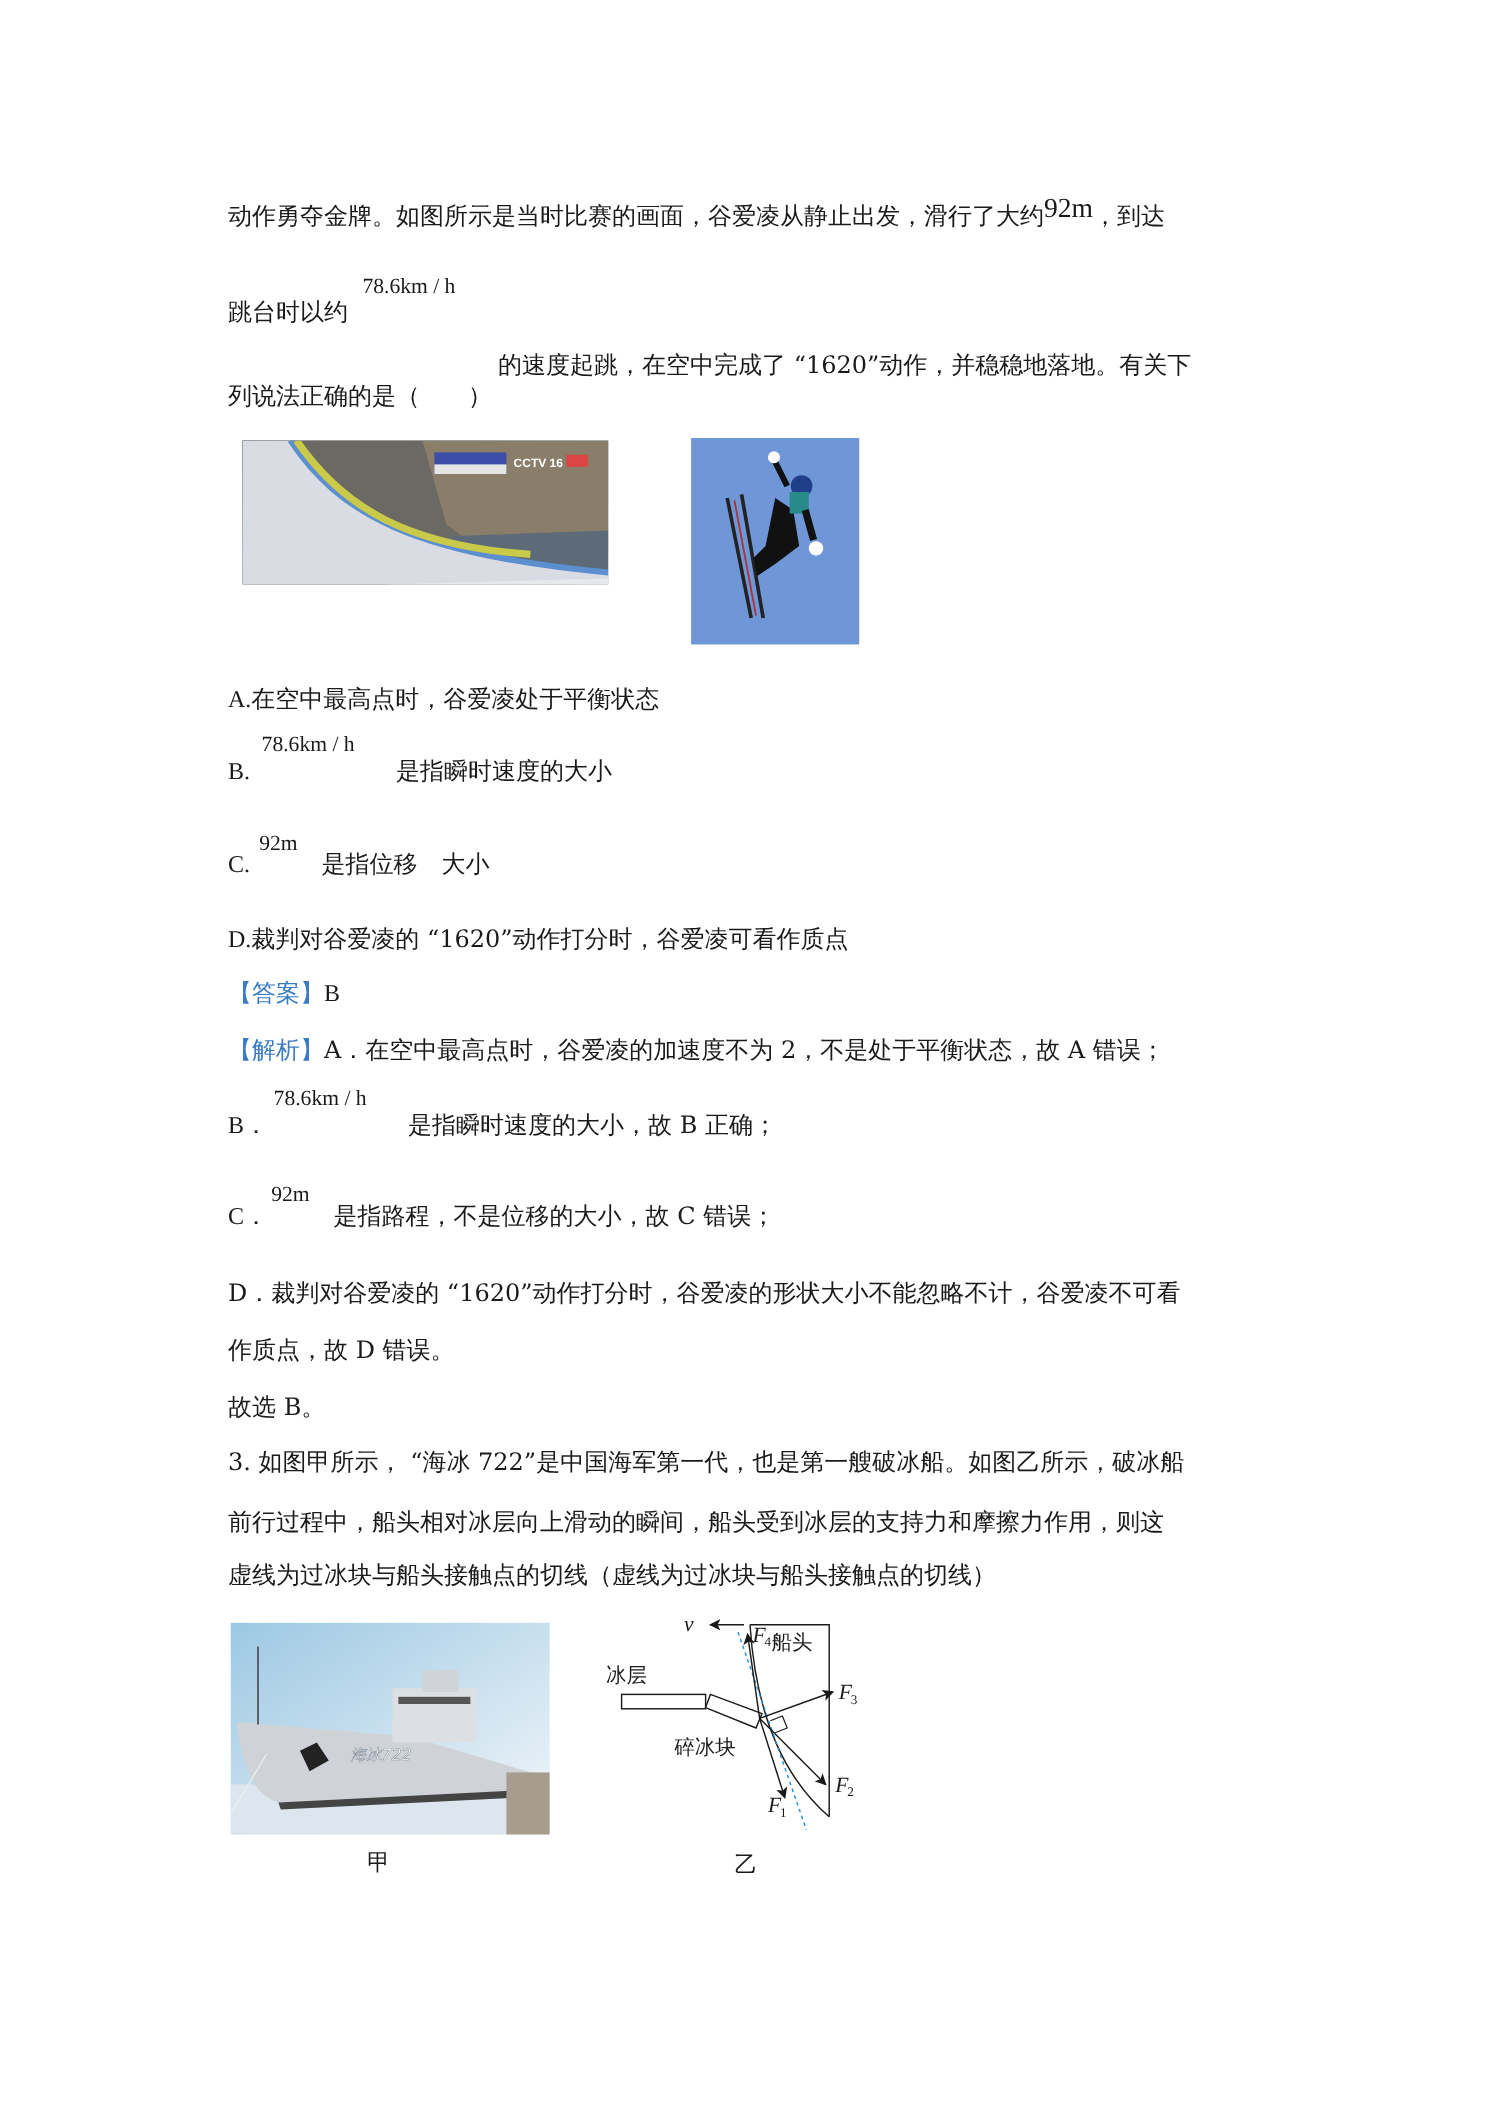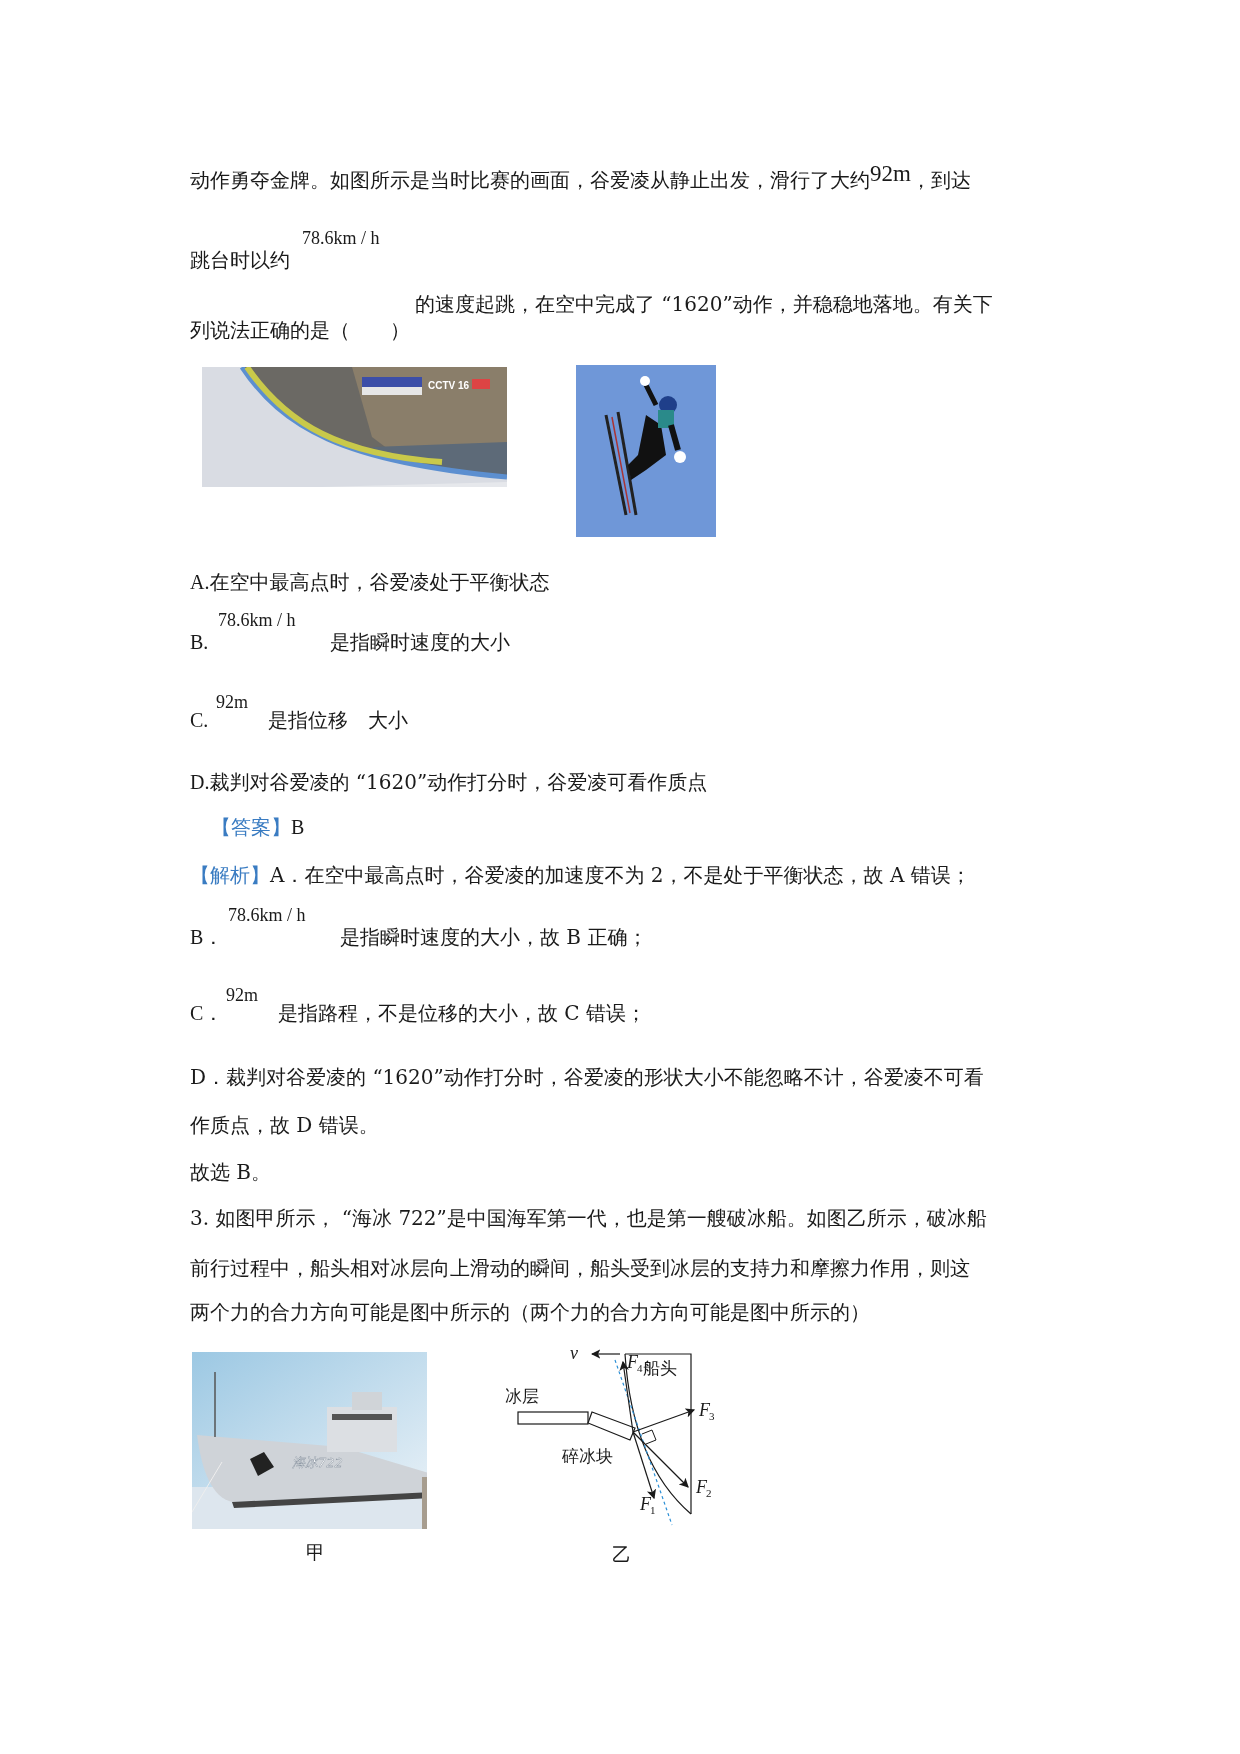--- a/index.html
+++ b/index.html
@@ -82,21 +82,21 @@
 <div class="line" style="top:708px;">
   <span class="latin">C.</span>
 </div>
 <div class="formula" style="left:216px;top:690px;">92m</div>
 <div class="line" style="left:268px;top:708px;">是指位移　大小</div>
 
 <div class="line" style="top:770px;">
   <span class="latin">D.</span><span>裁判对谷爱凌的 “1620”动作打分时，谷爱凌可看作质点</span>
 </div>
 
-<div class="line" style="top:815px;margin-left:21px;">
+<div class="line" style="top:815px;">
   <span class="tag">【答案】</span><span class="latin">B</span>
 </div>
 
 <div class="line" style="top:863px;">
   <span class="tag">【解析】</span><span>A．在空中最高点时，谷爱凌的加速度不为 2，不是处于平衡状态，故 A 错误；</span>
 </div>
 
 <div class="line" style="top:925px;">
   <span class="latin">B．</span>
 </div>
@@ -108,23 +108,23 @@
 </div>
 <div class="formula" style="left:226px;top:983px;">92m</div>
 <div class="line" style="left:278px;top:1001px;">是指路程，不是位移的大小，故 C 错误；</div>
 
 <div class="line" style="top:1065px;">D．裁判对谷爱凌的 “1620”动作打分时，谷爱凌的形状大小不能忽略不计，谷爱凌不可看</div>
 <div class="line" style="top:1113px;">作质点，故 D 错误。</div>
 <div class="line" style="top:1160px;">故选 B。</div>
 
 <div class="line" style="top:1206px;">3. 如图甲所示， “海冰 722”是中国海军第一代，也是第一艘破冰船。如图乙所示，破冰船</div>
 <div class="line" style="top:1256px;">前行过程中，船头相对冰层向上滑动的瞬间，船头受到冰层的支持力和摩擦力作用，则这</div>
-<div class="line" style="top:1300px;">两个力的合力方向可能是图中所示的（两个力的合力方向可能是图中所示的）</div>
+<div class="line" style="top:1300px;">虚线为过冰块与船头接触点的切线（虚线为过冰块与船头接触点的切线）</div>
 
-<div class="photo" style="left:192px;top:1352px;width:235px;height:177px;">
+<div class="photo" style="left:192px;top:1352px;width:266px;height:177px;">
   <svg width="271" height="177" viewBox="0 0 271 177">
     <defs>
       <linearGradient id="sky" x1="0" y1="0" x2="1" y2="1">
         <stop offset="0" stop-color="#9cc8e3"></stop>
         <stop offset="1" stop-color="#f4f7fa"></stop>
       </linearGradient>
     </defs>
     <rect width="271" height="177" fill="url(#sky)"></rect>
     <rect x="0" y="135" width="271" height="42" fill="#dde6ee"></rect>
     <path d="M5 83 L150 95 L250 125 L240 140 L40 150 C20 145,10 120,5 83 Z" fill="#cfd3d8"></path>

